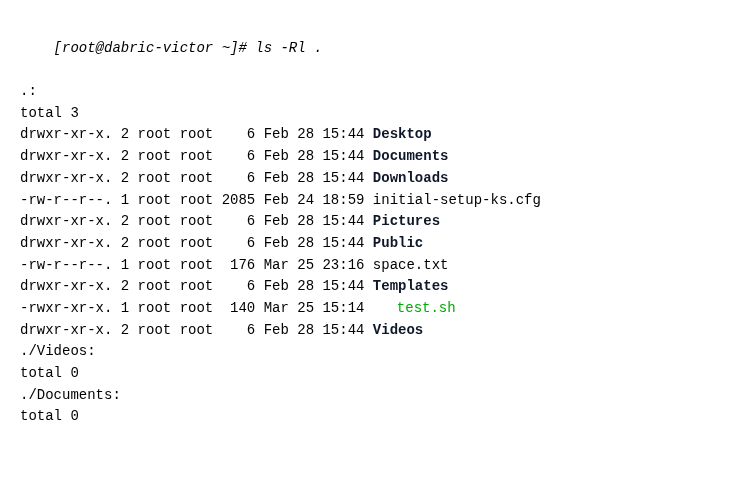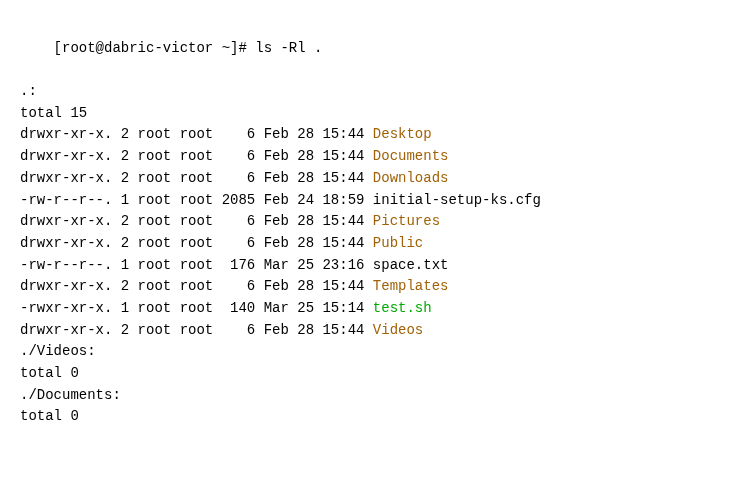--- a/index.html
+++ b/index.html
@@ -24,40 +24,43 @@
       background: #ffffff;
       color: #000000;
     }
 
     .line {
       line-height: 1.55;
       white-space: pre;
     }
 
     .color-blue {
-      color: #a16207;
+      color: #0f172a;
+      font-weight: bold;
     }
 
     .color-green {
       color: #00aa00;
+      margin-left: 24px;
     }
 
     .prompt {
       color: #000000;
+      font-style: italic;
     }
   </style>
 </head>
 <body>
 
 <div class="terminal">
   <div class="line">
     <span class="prompt">[root@dabric-victor ~]# ls -Rl .</span>
   </div>
 <div class="line">.:</div>
-    <div class="line">total 15</div>
+    <div class="line">total 3</div>
     <div class="line"><span>drwxr-xr-x. 2 root root    6 Feb 28 15:44 </span><span class="color-blue">Desktop</span></div>
     <div class="line"><span>drwxr-xr-x. 2 root root    6 Feb 28 15:44 </span><span class="color-blue">Documents</span></div>
     <div class="line"><span>drwxr-xr-x. 2 root root    6 Feb 28 15:44 </span><span class="color-blue">Downloads</span></div>
     <div class="line"><span>-rw-r--r--. 1 root root 2085 Feb 24 18:59 </span><span>initial-setup-ks.cfg</span></div>
     <div class="line"><span>drwxr-xr-x. 2 root root    6 Feb 28 15:44 </span><span class="color-blue">Pictures</span></div>
     <div class="line"><span>drwxr-xr-x. 2 root root    6 Feb 28 15:44 </span><span class="color-blue">Public</span></div>
     <div class="line"><span>-rw-r--r--. 1 root root  176 Mar 25 23:16 </span><span>space.txt</span></div>
     <div class="line"><span>drwxr-xr-x. 2 root root    6 Feb 28 15:44 </span><span class="color-blue">Templates</span></div>
     <div class="line"><span>-rwxr-xr-x. 1 root root  140 Mar 25 15:14 </span><span class="color-green">test.sh</span></div>
     <div class="line"><span>drwxr-xr-x. 2 root root    6 Feb 28 15:44 </span><span class="color-blue">Videos</span></div>

